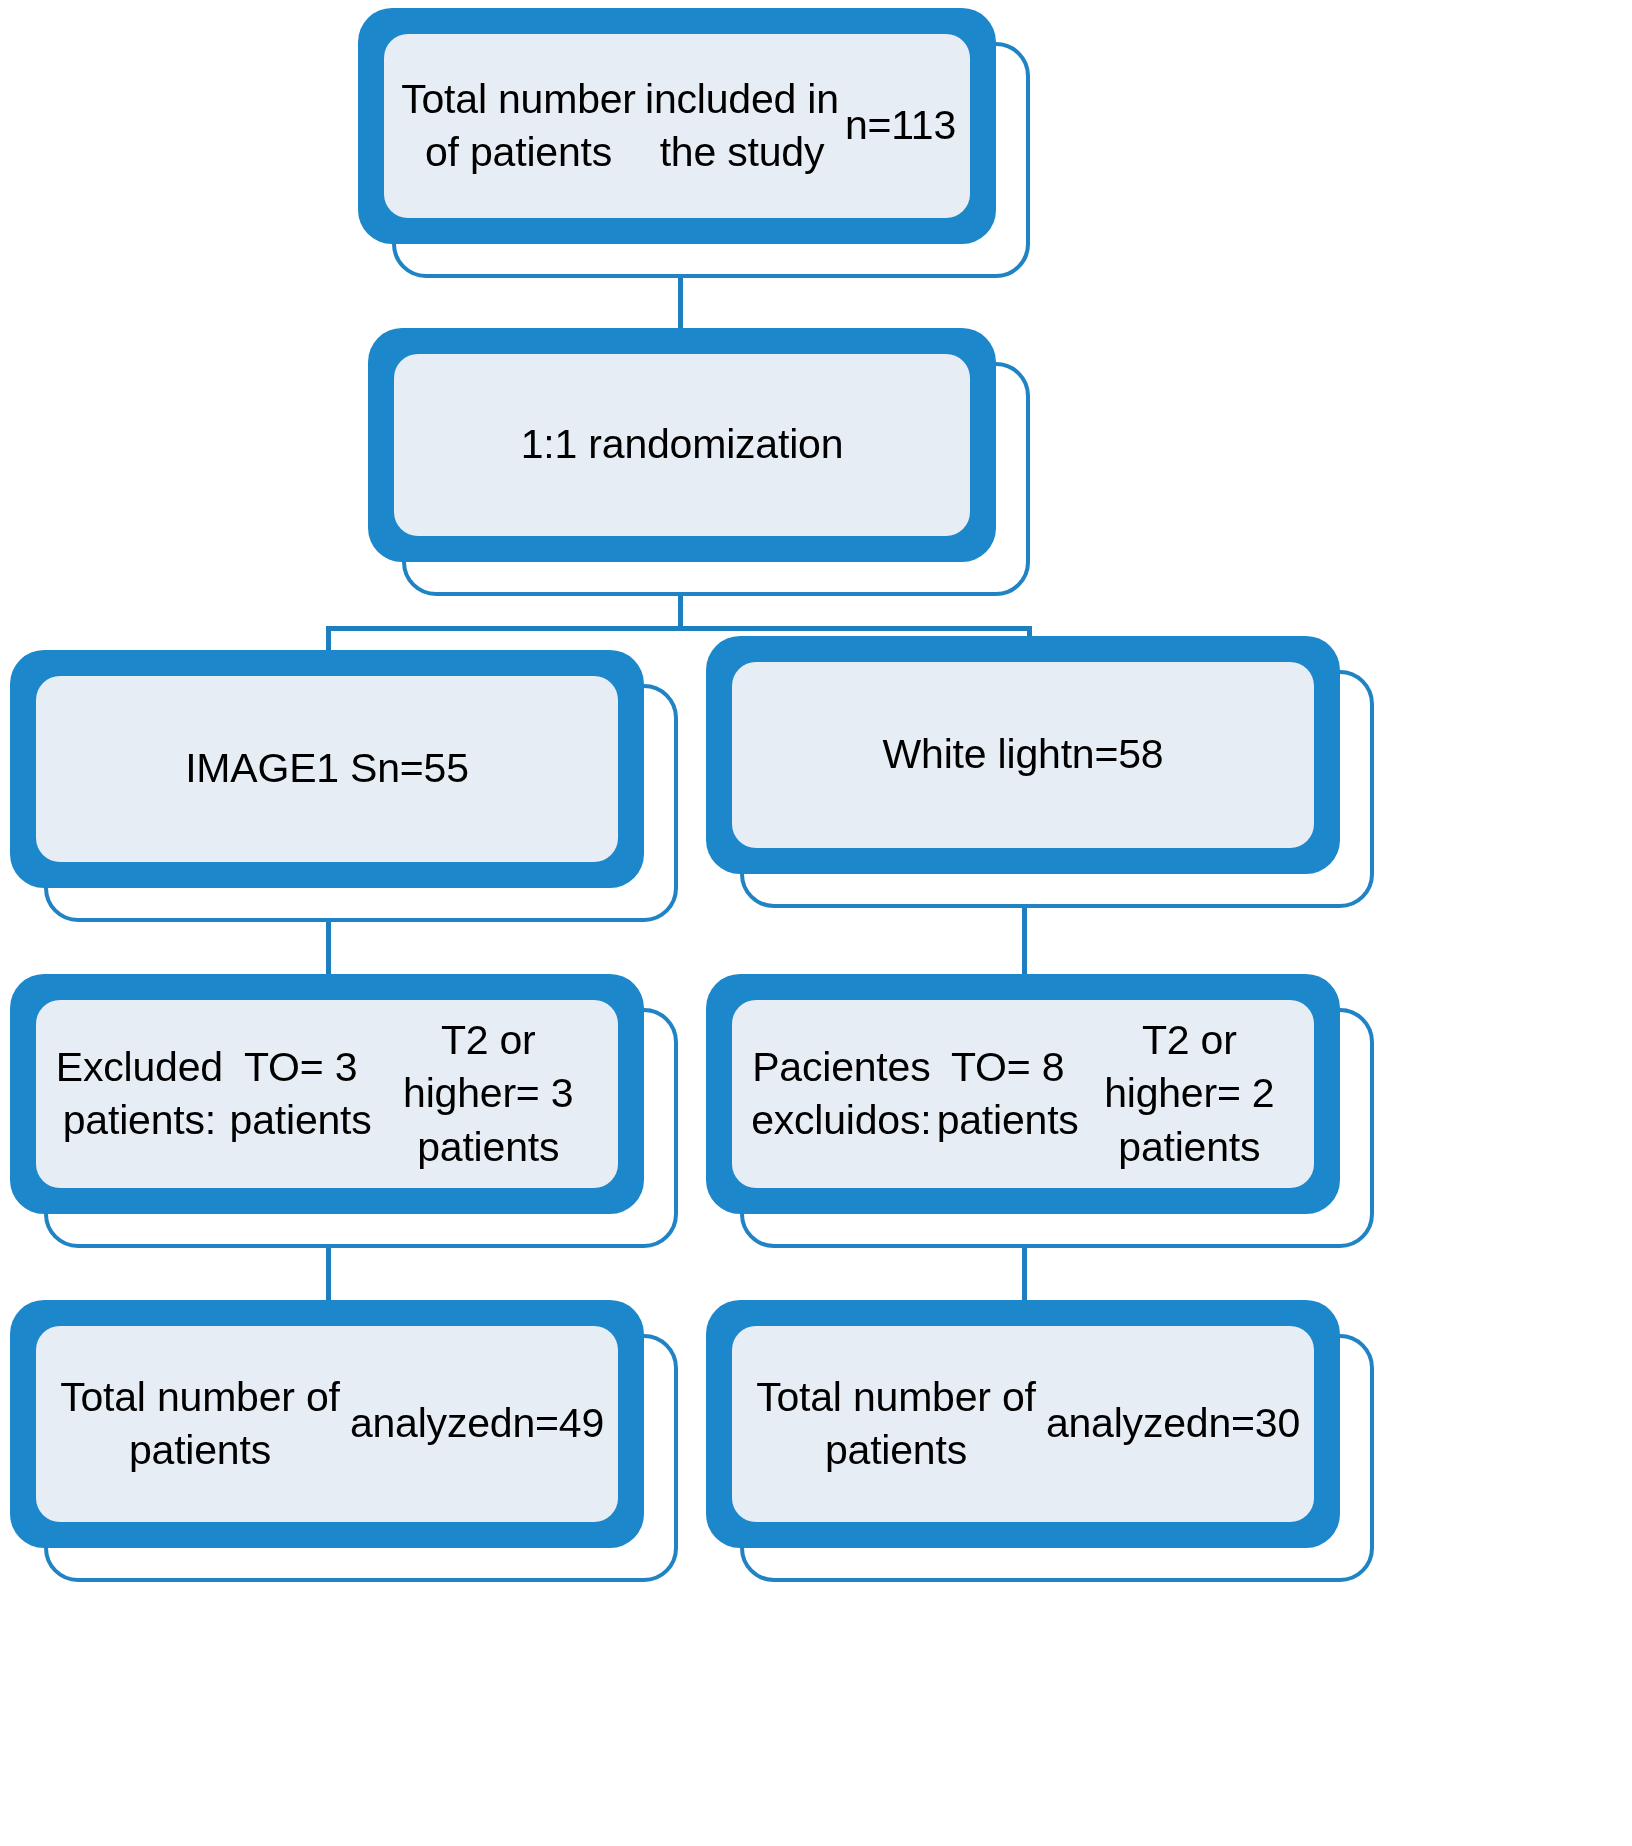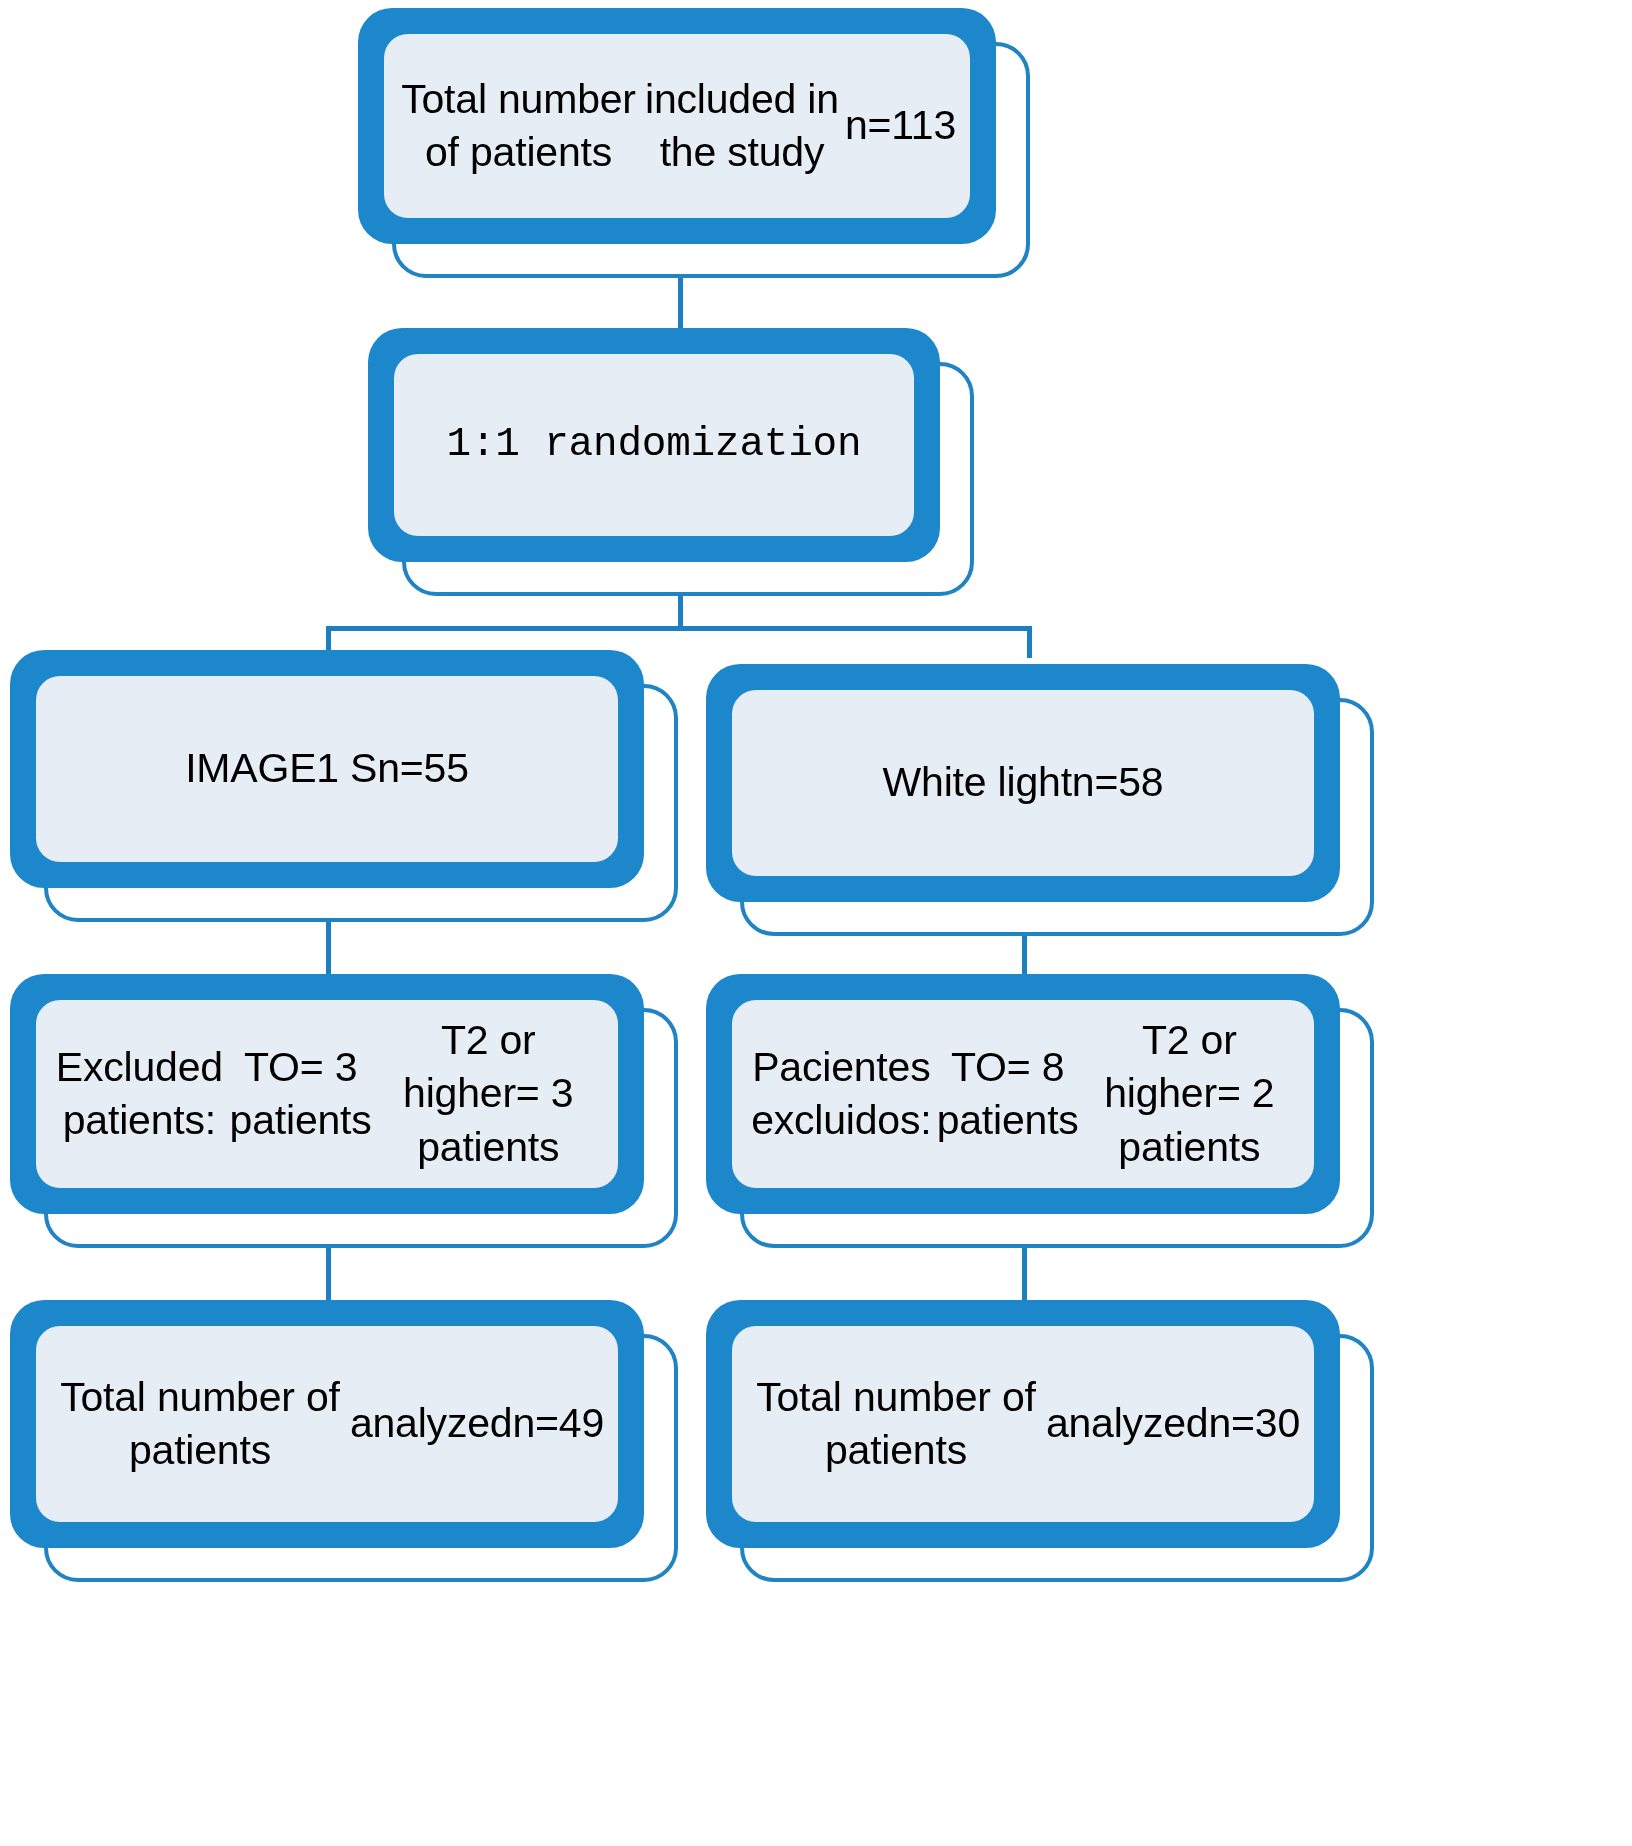--- a/index.html
+++ b/index.html
@@ -91,35 +91,35 @@
   <div class="conn conn-v" style="left:326px; top:1235px; height:72px;"></div>
   <div class="conn conn-v" style="left:1022px; top:1235px; height:72px;"></div>
 
   <div class="node" style="left:358px; top:8px; width:672px; height:270px;">
     <div class="layer-outline"></div>
     <div class="layer-blue"></div>
     <div class="layer-card"></div>
     <div class="node-text"><span class="ln">Total number of patients</span><span class="ln">included in the study</span><span class="ln">n=113</span></div>
   </div>
 
-  <div class="node" style="left:368px; top:328px; width:606px; height:268px;font-family:Liberation Mono, monospace;">
+  <div class="node" style="left:368px; top:328px; width:662px; height:268px;">
     <div class="layer-outline"></div>
     <div class="layer-blue"></div>
     <div class="layer-card"></div>
     <div class="node-text"><span class="ln">1:1 randomization</span></div>
   </div>
 
   <div class="node" style="left:10px; top:650px; width:668px; height:272px;">
     <div class="layer-outline"></div>
     <div class="layer-blue"></div>
     <div class="layer-card"></div>
     <div class="node-text"><span class="ln">IMAGE1 S</span><span class="ln">n=55</span></div>
   </div>
 
-  <div class="node" style="left:706px; top:664px; width:668px; height:272px;">
+  <div class="node" style="left:706px; top:636px; width:668px; height:272px;">
     <div class="layer-outline"></div>
     <div class="layer-blue"></div>
     <div class="layer-card"></div>
     <div class="node-text"><span class="ln">White light</span><span class="ln">n=58</span></div>
   </div>
 
   <div class="node" style="left:10px; top:974px; width:668px; height:274px;padding-left:24px;">
     <div class="layer-outline"></div>
     <div class="layer-blue"></div>
     <div class="layer-card"></div>

